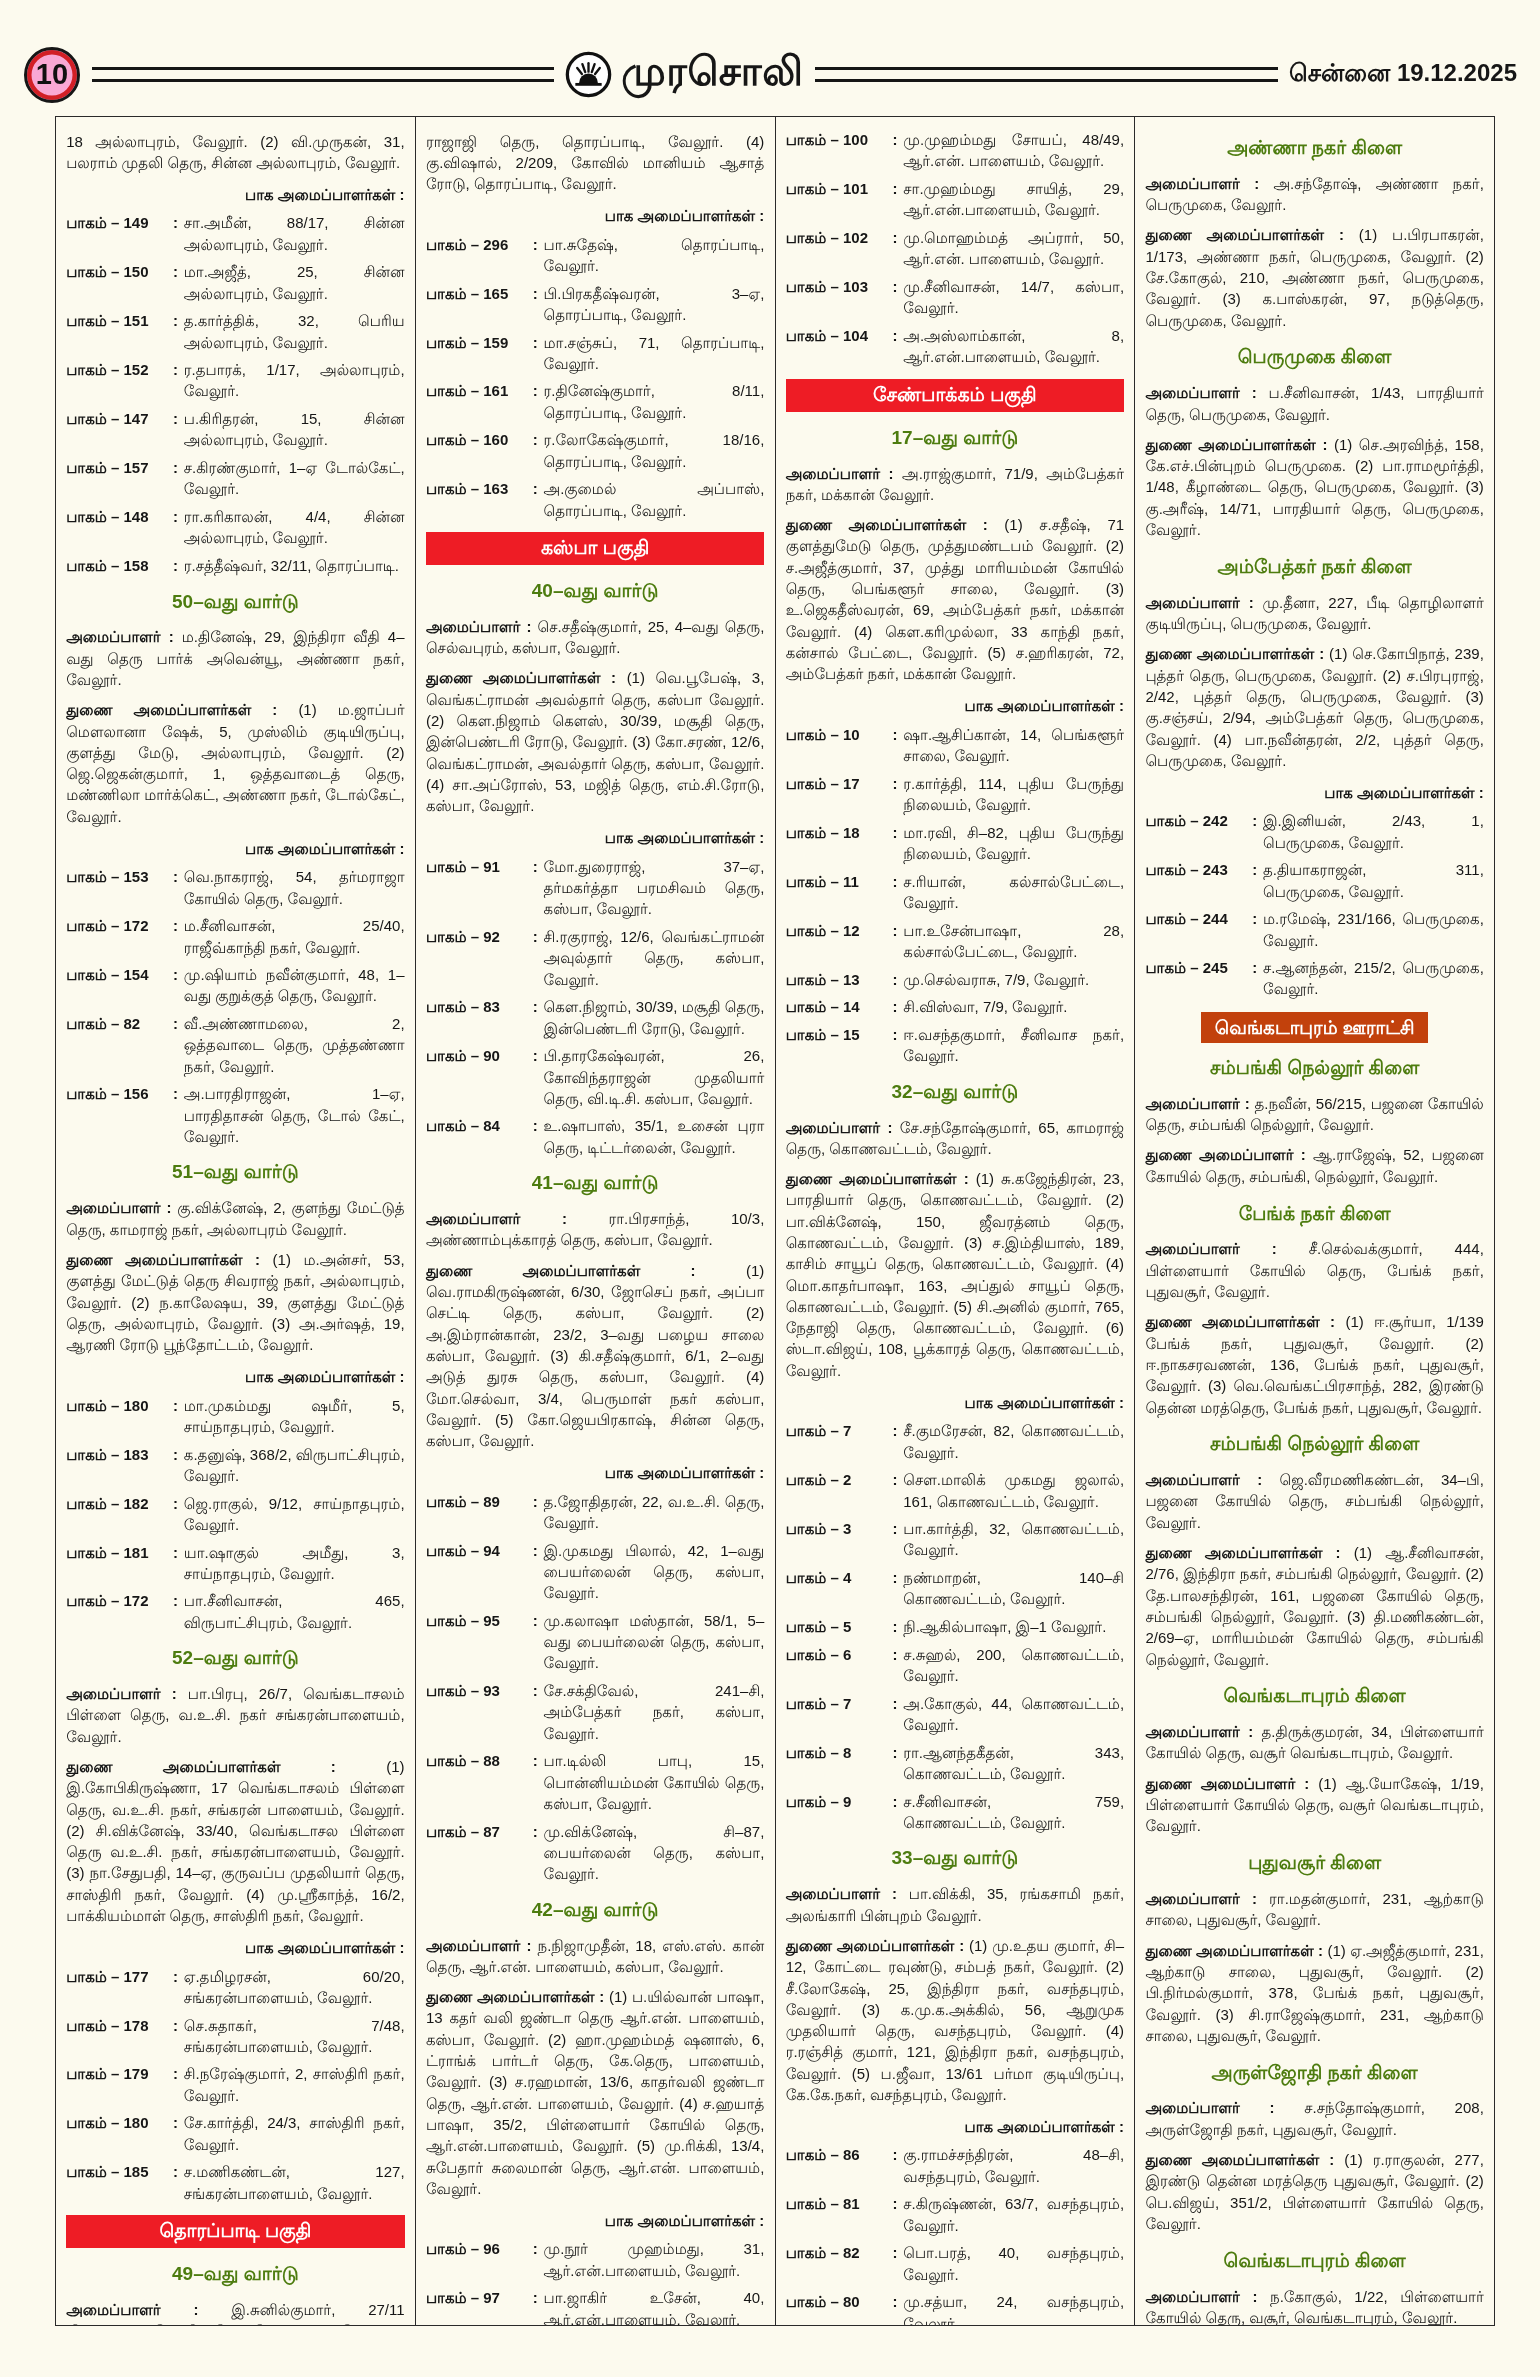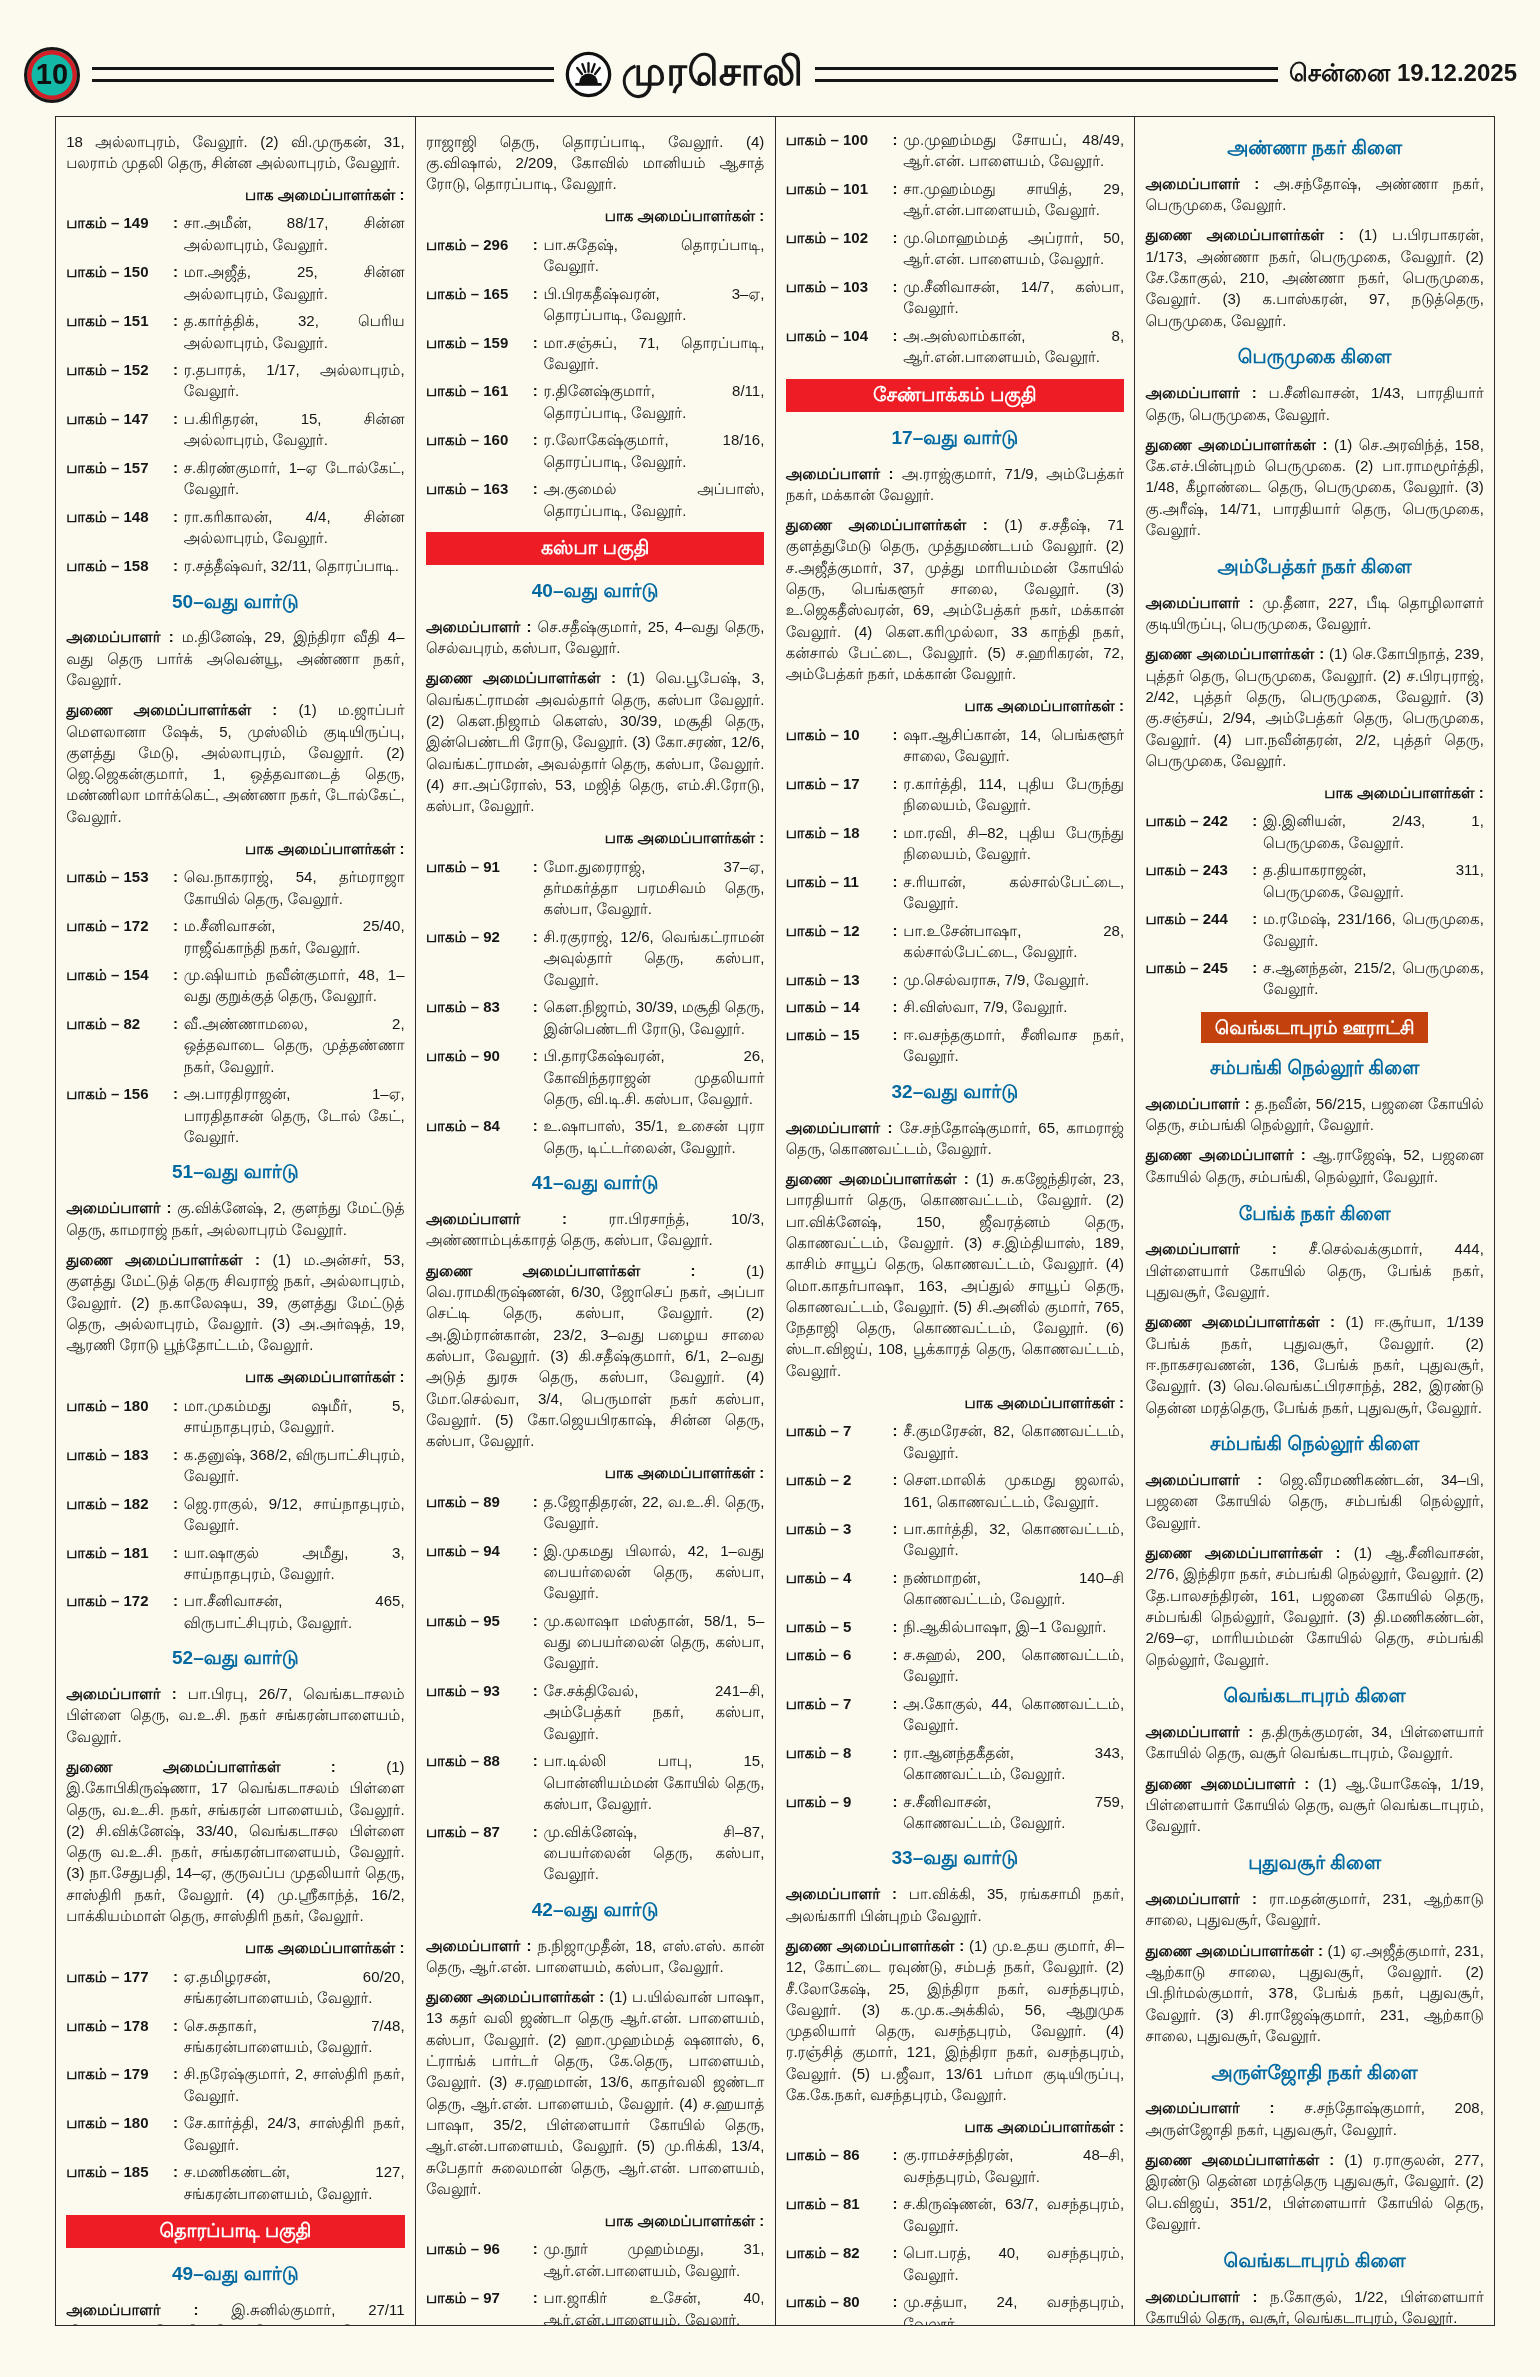--- a/index.html
+++ b/index.html
@@ -13,21 +13,21 @@
     background:#fcfaee;
     overflow:hidden;
   }
   
   #header{
     position:absolute;top:46px;left:24px;right:24px;height:57px;
     display:flex;align-items:center;gap:11.5px;
   }
   .pagenum-circle{
     width:50px;height:50px;border-radius:50%;
-    background:#14b8a6;
+    background:#f9a8d4;
     border:3.2px solid #161616;
     box-shadow:0 0 0 4.5px #d21f26 inset;
     display:flex;align-items:center;justify-content:center;
     font-size:29px;font-weight:bold;color:#111;
     flex:0 0 auto;
   }
   .hrule{flex:1 1 auto;height:8.3px;border-top:3.2px solid #161616;border-bottom:3.2px solid #161616;}
   .masthead{display:flex;align-items:center;gap:9px;flex:0 0 auto;}
   .logo-circle{width:47px;height:47px;flex:0 0 auto;}
   .masthead-title{font-size:40px;font-weight:bold;color:#161616;letter-spacing:0.6px;}
@@ -49,21 +49,21 @@
   }
   .col:last-child{border-right:none;}
   .body{margin:4.5px 0;text-align:justify;}
   .plabel{font-weight:bold;}
   .subhead{margin:6.4px 0 3.8px 0;text-align:right;font-weight:bold;}
   .part{display:flex;margin:3.2px 0;}
   .pnum{flex:0 0 101px;font-weight:bold;white-space:nowrap;}
   .pcolon{flex:0 0 16.6px;font-weight:bold;text-align:center;}
   .ptext{flex:1 1 auto;text-align:justify;}
   .ward{
-    text-align:center;font-weight:bold;color:#0369a1;
+    text-align:center;font-weight:bold;color:#4d7c0f;
     font-size:19px;margin:9px 0 6.4px 0;
   }
   .band{
     background:#ee1c25;color:#ffffff;font-weight:bold;text-align:center;
     font-size:19px;padding:3.2px 2.6px;margin:7.7px 0 3.8px 0;
   }
   .bandwrap{text-align:center;margin:9px 0 2.6px 0;}
   .band-inline{
     display:inline-block;background:#c2410c;color:#ffffff;font-weight:bold;
     font-size:18.5px;padding:2.6px 14px;

